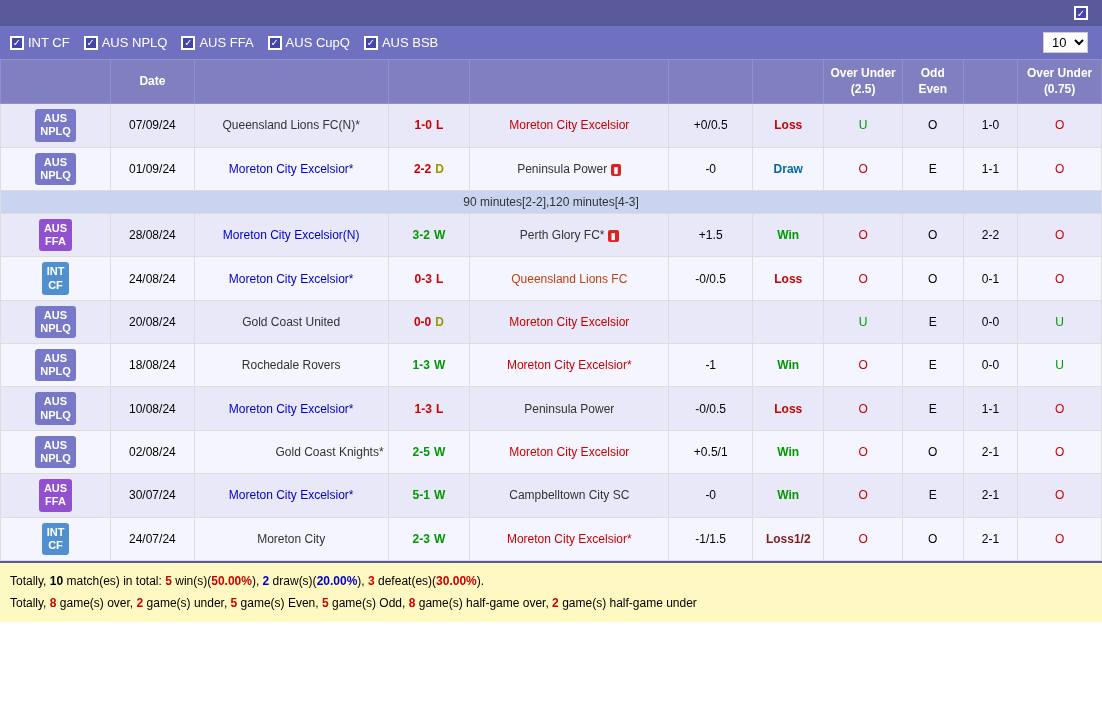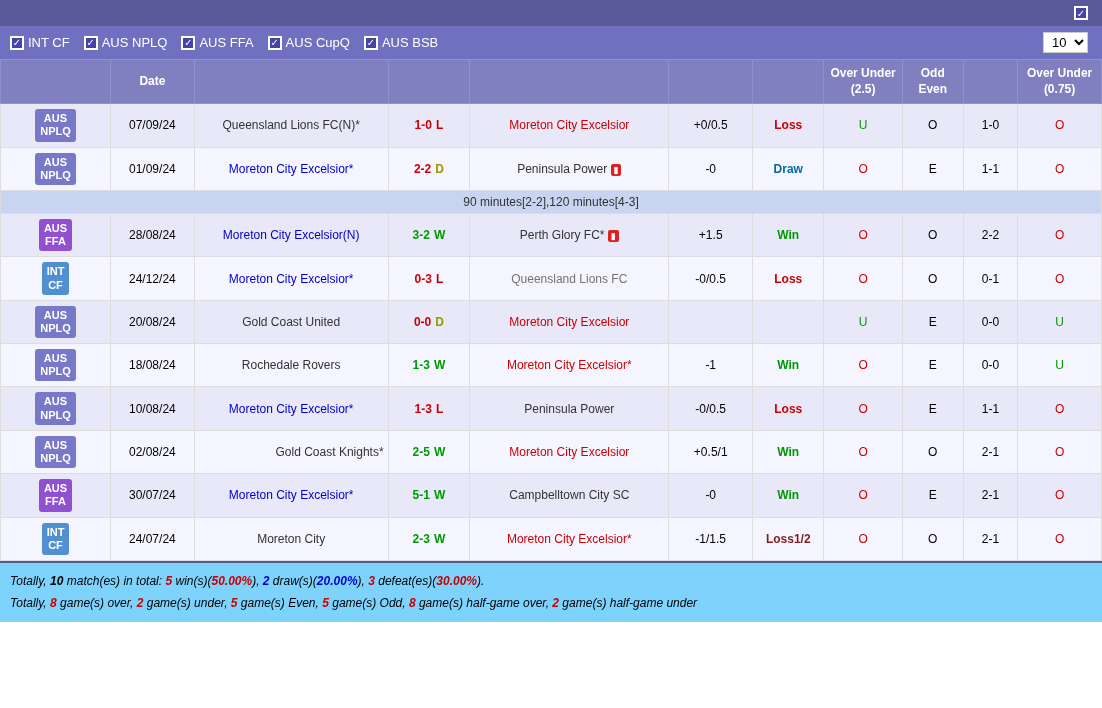--- a/index.html
+++ b/index.html
@@ -60,25 +60,24 @@
     
     .data-table td {
       padding: 5px 4px;
       text-align: center;
       border: 1px solid #ddd;
       font-size: 12px;
     }
     
     .summary-section {
       padding: 8px 10px;
-      background: #7dd3fc;
+      background: #fef9c3;
       border-top: 2px solid #5a5a9a;
       font-size: 12px;
       line-height: 1.8;
-      font-style: italic;
     }
     .summary-section .bold { font-weight: bold; }
     .color-red { color: #cc0000; font-weight: bold; }
     .color-blue { color: #0000cc; font-weight: bold; }
   </style>
 </head>
 <body>
 
 <div>
 
@@ -191,24 +190,24 @@
           <td style="color: rgb(51, 51, 51);">Perth Glory FC* <span style="background:#dd2222;color:#fff;font-size:9px;padding:1px 3px;border-radius:2px;vertical-align:middle;">▮</span></td>
           <td>+1.5</td>
           <td style="color: rgb(0, 153, 0); font-weight: bold;">Win</td>
           <td style="color: rgb(204, 0, 0);">O</td>
           <td>O</td>
           <td>2-2</td>
           <td style="color: rgb(204, 0, 0);">O</td>
         </tr>
         <tr style="background: rgb(245, 245, 255);">
           <td><span style="background:#5090d0;color:#fff;padding:3px 5px;border-radius:3px;font-weight:bold;font-size:11px;line-height:1.2;display:inline-block;text-align:center;">INT<br>CF</span></td>
-          <td>24/12/24</td>
+          <td>24/08/24</td>
           <td style="color: rgb(0, 0, 204);">Moreton City Excelsior*</td>
           <td><span style="color: rgb(204, 0, 0); font-weight: bold;">0-3</span><span style="color: rgb(204, 0, 0); font-weight: bold; margin-left: 4px;">L</span></td>
-          <td style="color: #737373; text-align: center;">Queensland Lions FC</td>
+          <td style="color: #c2410c; text-align: center;">Queensland Lions FC</td>
           <td>-0/0.5</td>
           <td style="color: rgb(204, 0, 0); font-weight: bold;">Loss</td>
           <td style="color: rgb(204, 0, 0);">O</td>
           <td>O</td>
           <td>0-1</td>
           <td style="color: rgb(204, 0, 0);">O</td>
         </tr>
         <tr style="background: rgb(232, 232, 248);">
           <td><span style="background:#7878c8;color:#fff;padding:3px 5px;border-radius:3px;font-weight:bold;font-size:11px;line-height:1.2;display:inline-block;text-align:center;">AUS<br>NPLQ</span></td>
           <td>20/08/24</td>

